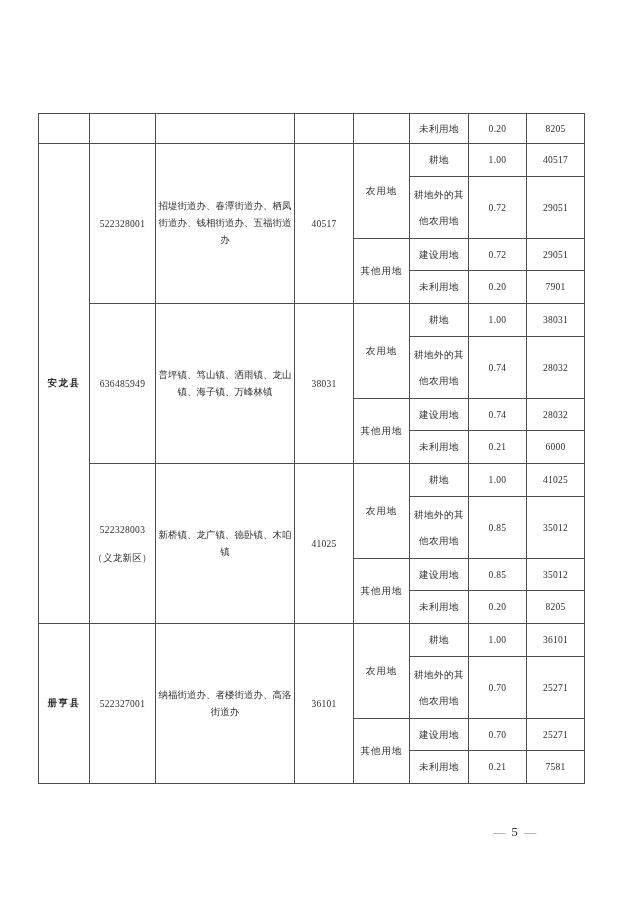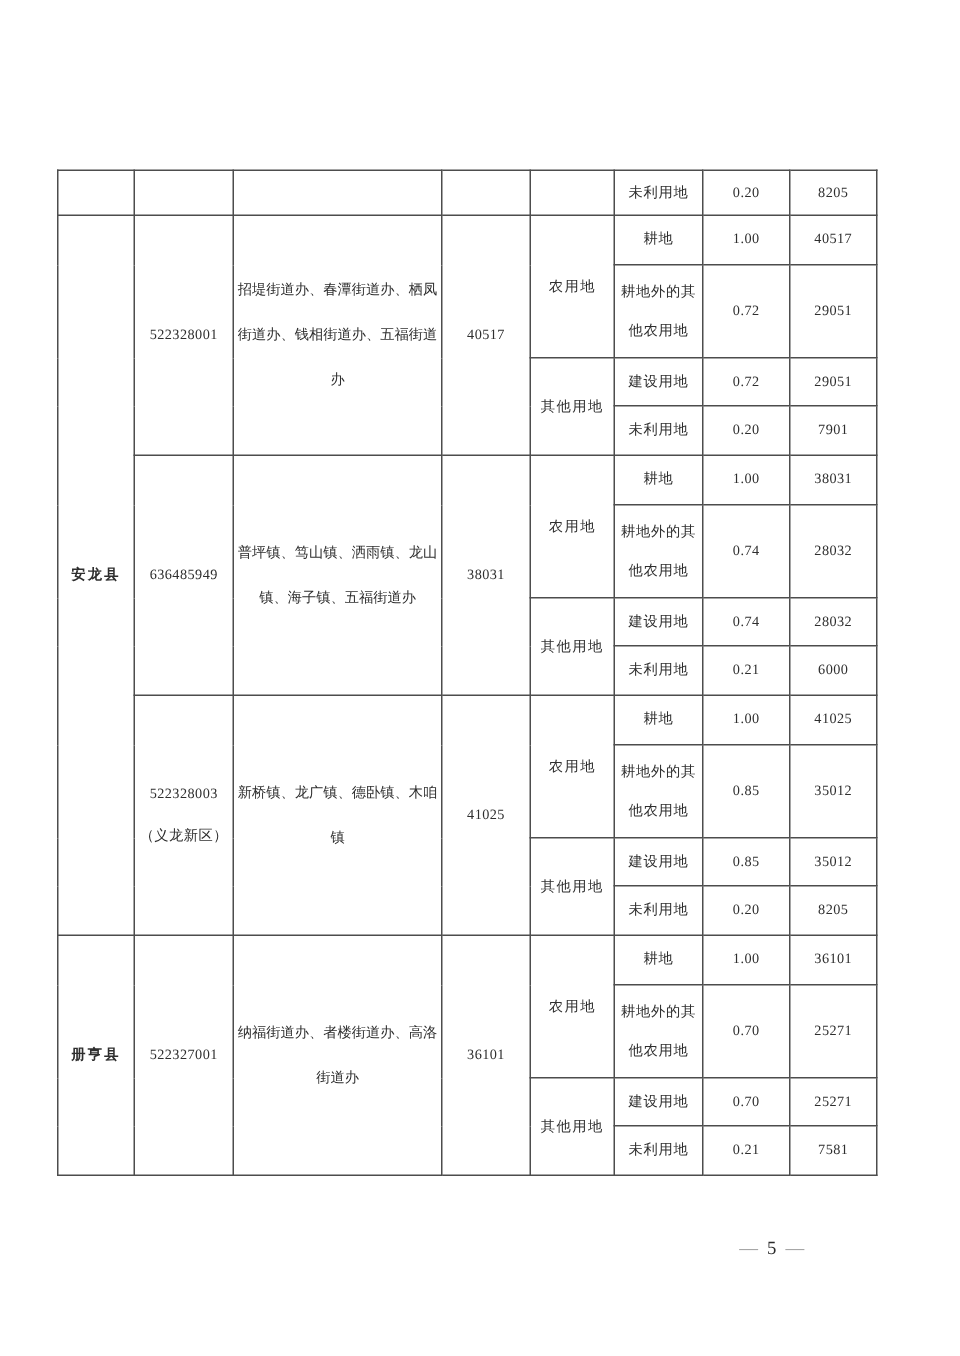--- a/index.html
+++ b/index.html
@@ -42,21 +42,21 @@
     font-size: 10.5px;
     letter-spacing: 1.5px;
   }
   td.code-cell {
     font-size: 9.5px;
     line-height: 28px;
     letter-spacing: 0.3px;
   }
   td.streets-cell {
     font-size: 9px;
-    line-height: 30px;
+    line-height: 17px;
     padding: 0 2px;
   }
   td.total-cell, td.coeff-cell, td.value-cell {
     font-size: 9.5px;
     letter-spacing: 0.3px;
   }
   td.category-cell {
     font-size: 9.5px;
     letter-spacing: 1px;
   }
@@ -127,21 +127,21 @@
     <td class="value-cell">29051</td>
   </tr>
   <tr class="r-short">
     <td class="landtype-cell">未利用地</td>
     <td class="coeff-cell">0.20</td>
     <td class="value-cell">7901</td>
   </tr>
 
   <tr class="r-short">
     <td class="code-cell" rowspan="4">636485949</td>
-    <td class="streets-cell" rowspan="4">普坪镇、笃山镇、洒雨镇、龙山镇、海子镇、五福街道办</td>
+    <td class="streets-cell" rowspan="4">普坪镇、笃山镇、洒雨镇、龙山镇、海子镇、万峰林镇</td>
     <td class="total-cell" rowspan="4">38031</td>
     <td class="category-cell" rowspan="2">农用地</td>
     <td class="landtype-cell">耕地</td>
     <td class="coeff-cell">1.00</td>
     <td class="value-cell">38031</td>
   </tr>
   <tr class="r-tall">
     <td class="landtype-cell">耕地外的其他农用地</td>
     <td class="coeff-cell">0.74</td>
     <td class="value-cell">28032</td>

